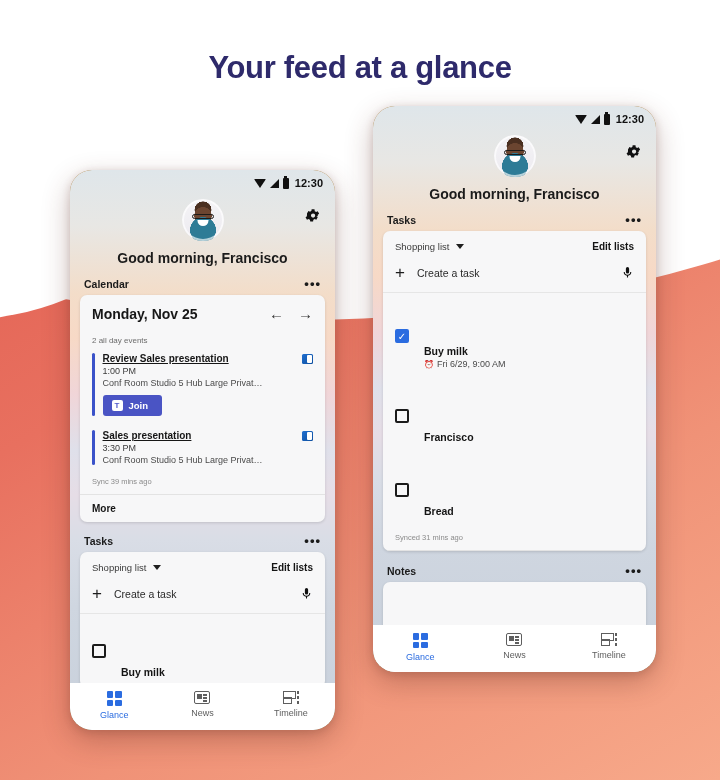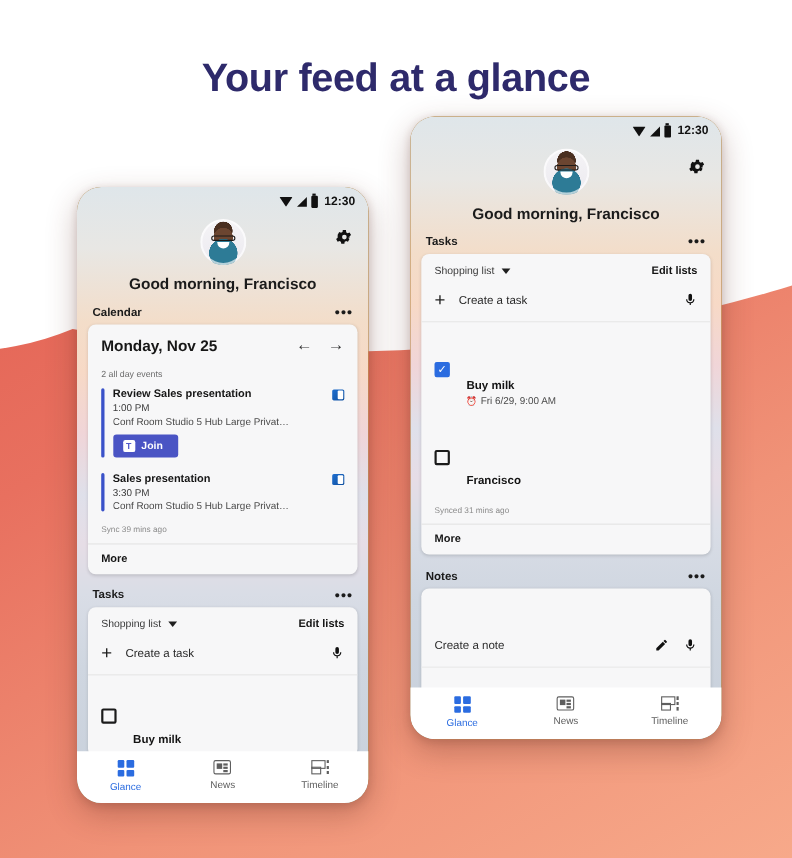--- a/index.html
+++ b/index.html
@@ -33,21 +33,21 @@
     background:#ffffff;
     border-radius:0 0 300px 300px;
     z-index:1;
   }
 
   
   .headline{
     position:absolute; z-index:5;
     top:50px; left:0; width:100%;
     text-align:center;
-    font-size:36px;
+    font-size:31px;
     font-weight:bold;
     color:#2E2A6B;
     letter-spacing:-0.3px;
   }
 
   
   .phone{
     position:absolute; z-index:4;
     border-radius:22px;
     overflow:hidden;
@@ -146,21 +146,21 @@
   
   .cal-head{ display:flex; justify-content:space-between; align-items:flex-start; padding:11px 12px 0; }
   .cal-date{ font-size:14px; font-weight:bold; color:#171717;text-align:center; }
   .cal-sub{ font-size:8px; color:#6c6c6c; margin-top:14px; }
   .cal-navs{ display:flex; gap:14px; font-size:15px; color:#333; line-height:1;}
   .arrow{ cursor:pointer; }
 
   .event{ display:flex; padding:8px 12px 6px; position:relative; }
   .ev-bar{ width:2.5px; background:#3a52c9; border-radius:2px; margin-right:8px; flex:0 0 auto;}
   .ev-body{ flex:1; }
-  .ev-title{ font-size:10px; font-weight:bold; color:#161616; }
+  .ev-title{ font-size:10px; font-weight:bold; color:#161616;text-decoration:underline; }
   .ev-time{ font-size:9px; color:#3b3b3b; margin-top:2px; }
   .ev-loc{ font-size:9px; color:#4a4a4a; margin-top:2px; white-space:nowrap; overflow:hidden; }
   .outlook-ic{
     width:11px;height:10px;border-radius:1.5px;
     background:linear-gradient(135deg,#1f6fd0,#0f4f9e);
     position:relative; flex:0 0 auto; margin-top:1px;
   }
   .outlook-ic:after{content:"";position:absolute;right:1px;top:1px;width:5px;height:8px;background:#fff;border-radius:1px;}
   .join-btn{
     display:inline-flex; align-items:center; gap:6px;
@@ -400,20 +400,24 @@
             <span>Fri 6/29, 9:00 AM</span>
           </div>
         </div>
       </div>
 
       <div class="task-row">
         <span class="cbox"></span>
         <span class="task-title">Francisco</span>
       </div>
 
+      <div class="task-row">
+        <span class="cbox"></span>
+        <span class="task-title">Bread</span>
+      </div>
 
       <div class="sync">Synced 31 mins ago</div>
       <div class="more-row">More</div>
     </div>
 
     <div class="section-row" style="margin-top:14px">
       <span>Notes</span>
       <span class="dots">•••</span>
     </div>
 

